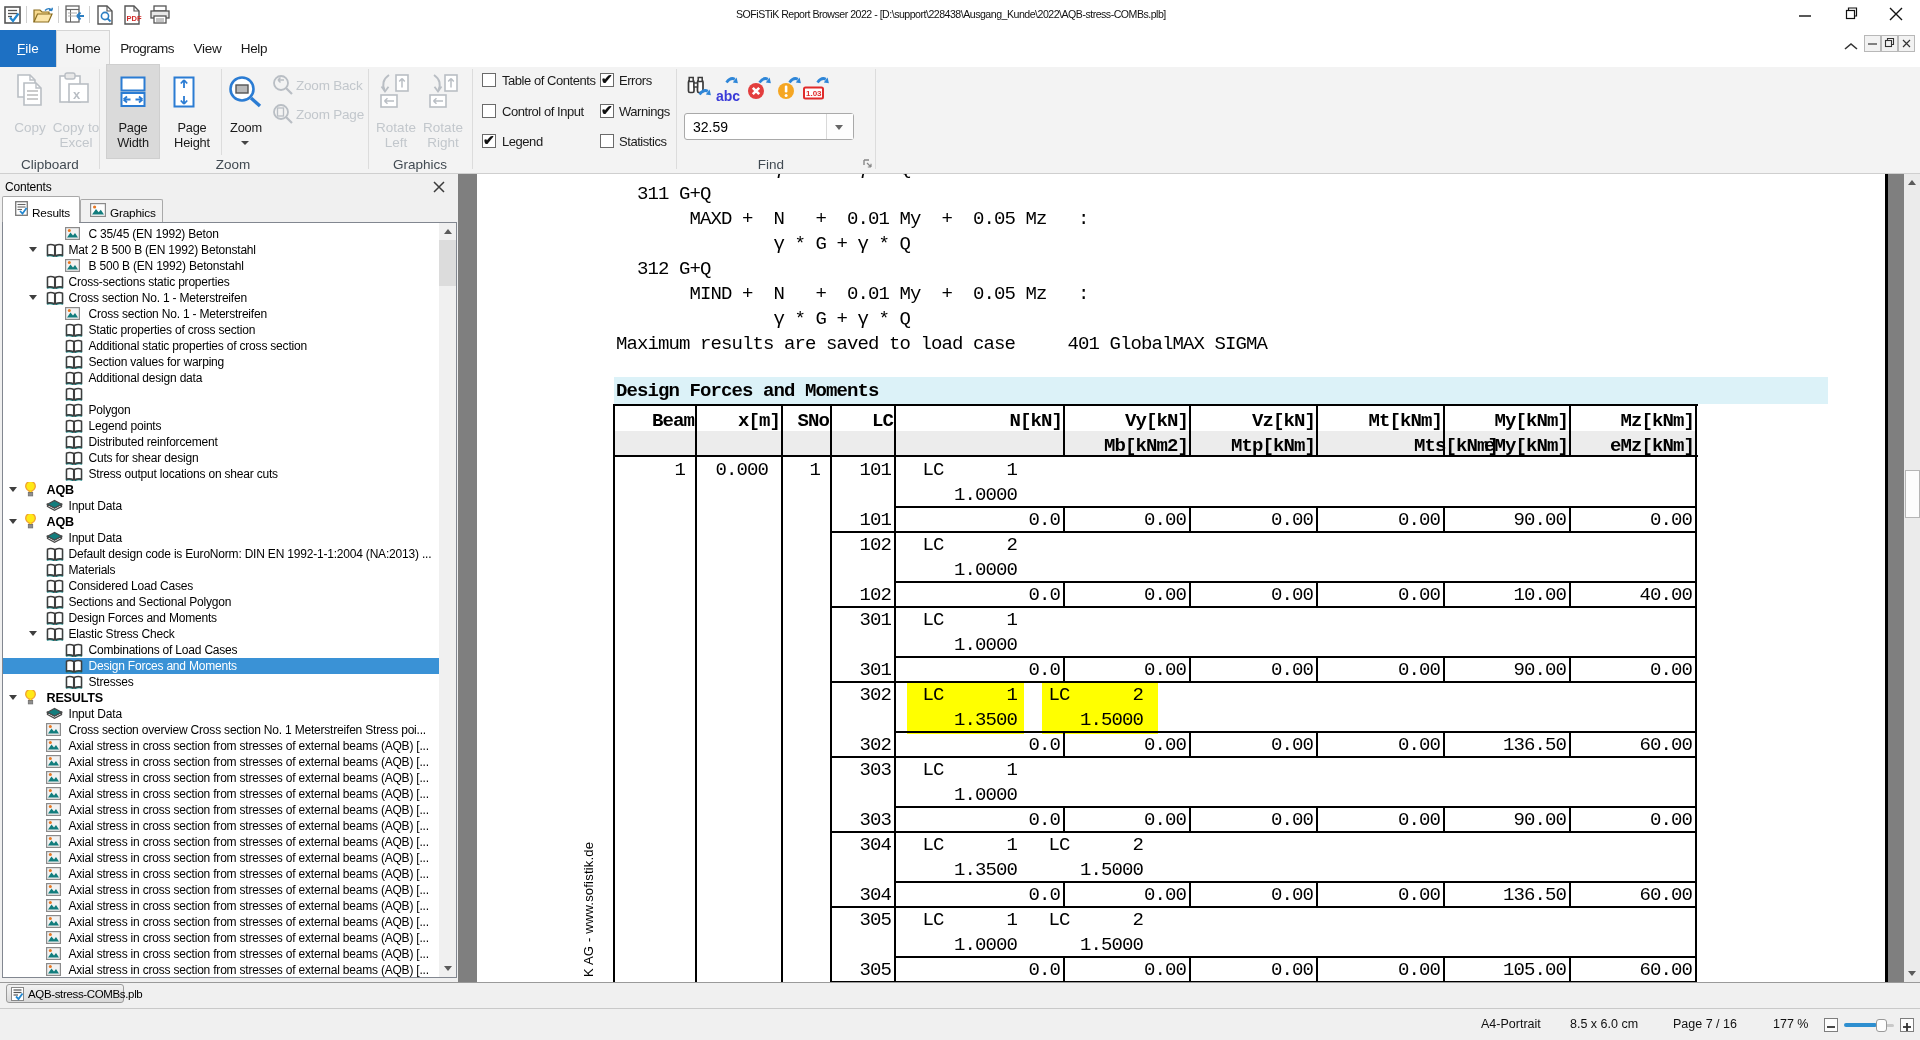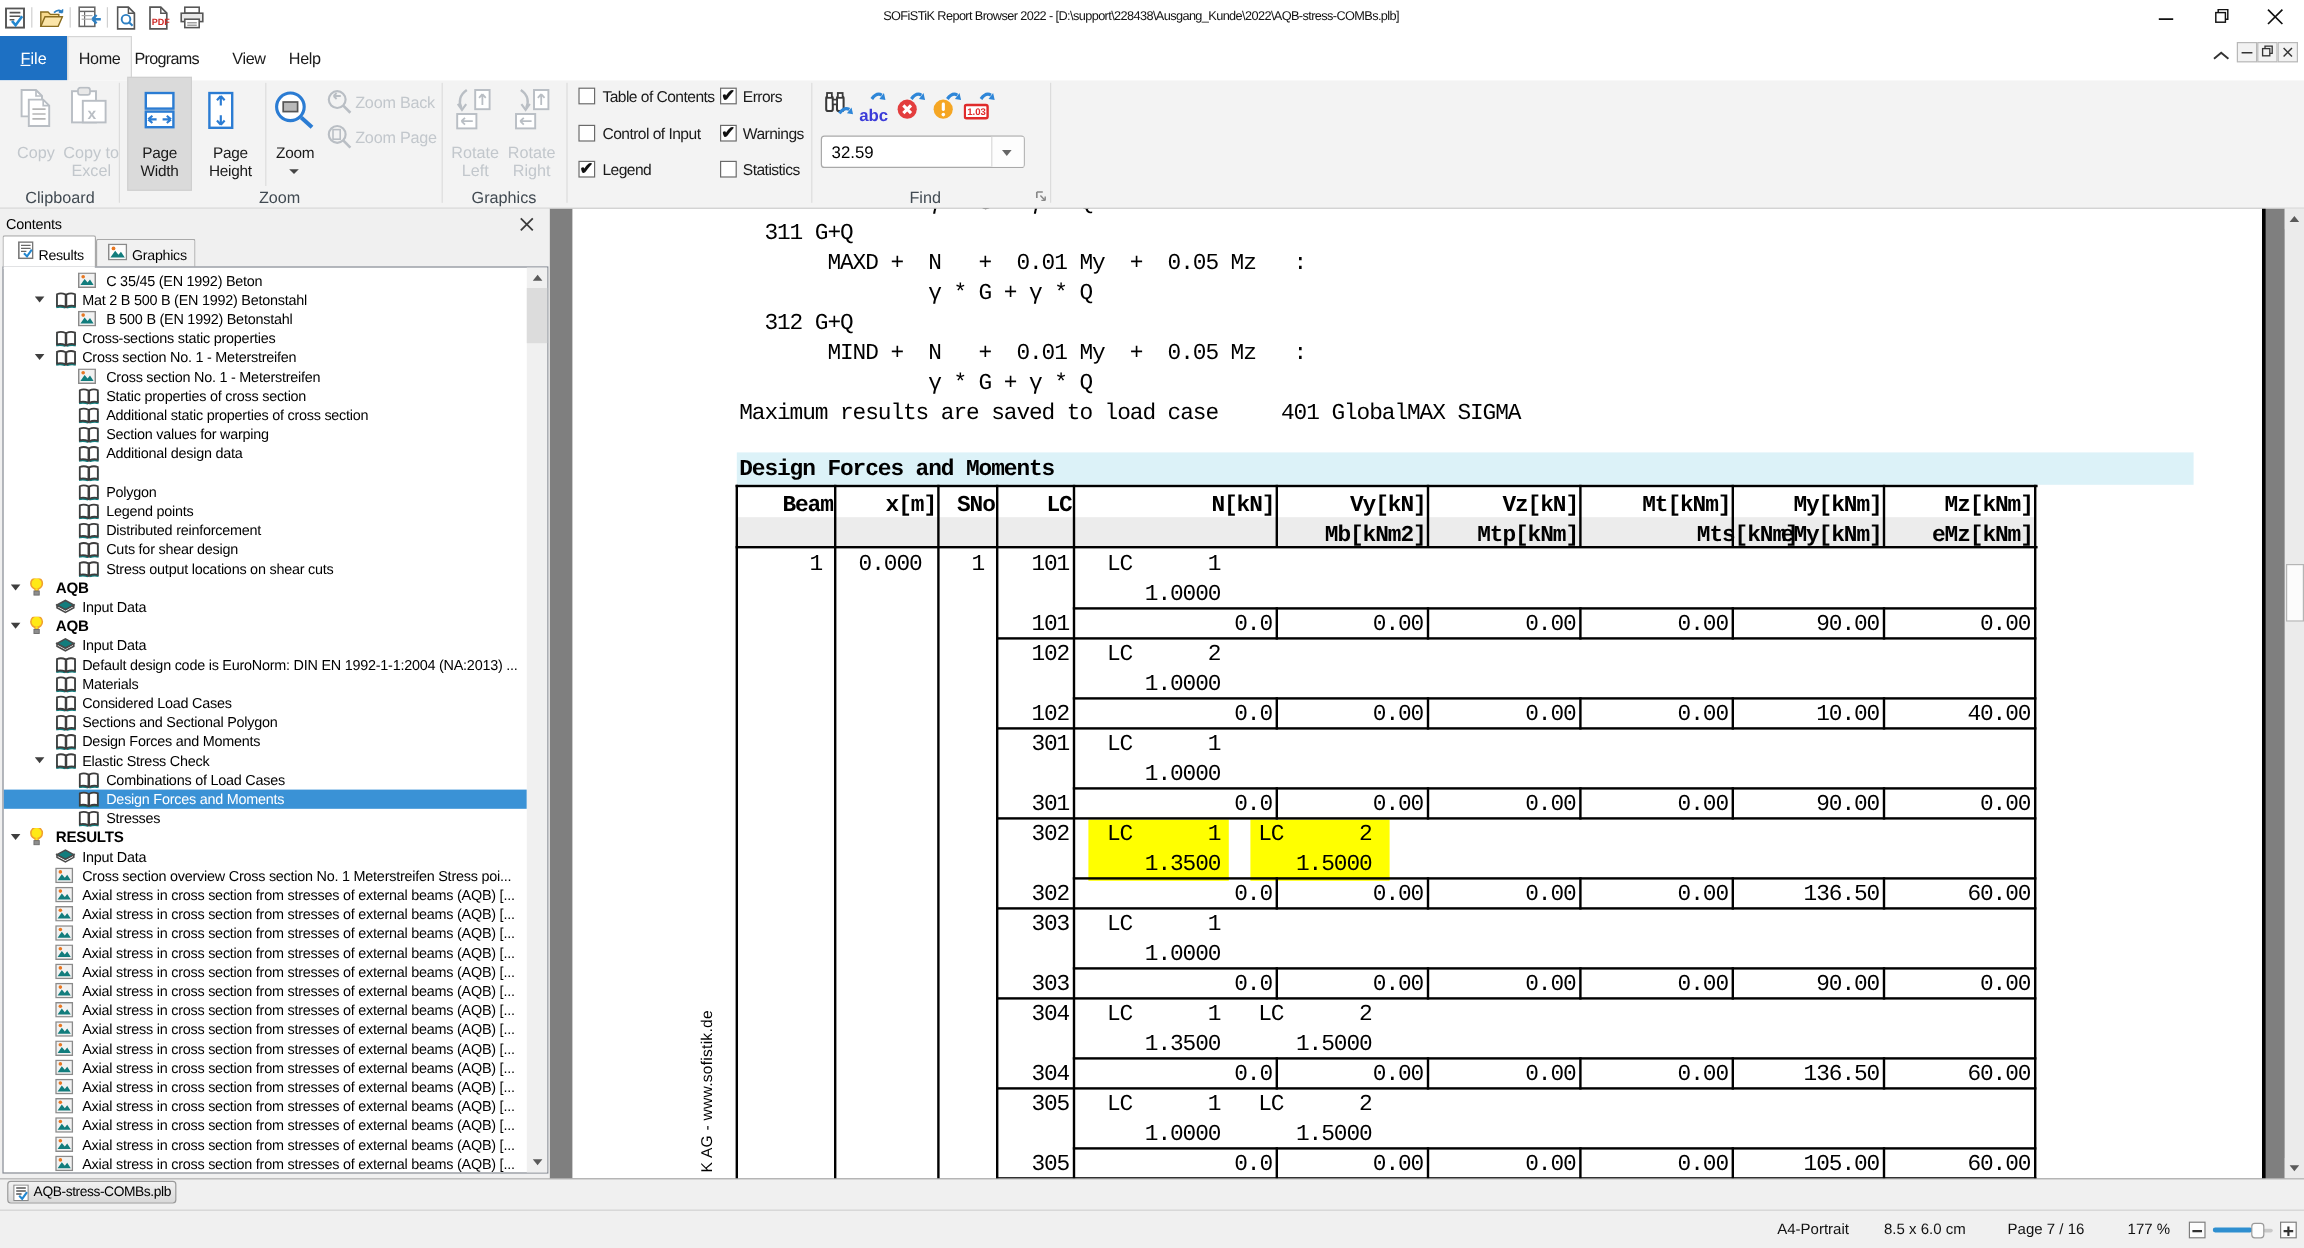--- a/index.html
+++ b/index.html
@@ -73,21 +73,21 @@
       <rect x="1" y="6" width="18" height="7" fill="#e8e8e8" stroke="#555" stroke-width="1.3"></rect>
       <rect x="4" y="11" width="12" height="7" fill="#fff" stroke="#555" stroke-width="1.3"></rect>
       <line x1="6" y1="14" x2="14" y2="14" stroke="#888" stroke-width="1"></line>
       <line x1="6" y1="16" x2="14" y2="16" stroke="#888" stroke-width="1"></line>
     </svg>
 </div>
 
 <div class="abs" style="left:0;top:30px;width:1682px;height:37px;background:#fff">
   <div class="abs" style="left:0;top:0;width:56px;height:37px;background:#1d70c3;color:#fff;font-size:13.5px;text-align:center;line-height:37px"><span style="text-decoration:underline">F</span>ile</div>
   <div class="abs" style="left:56px;top:0;width:54px;height:37px;background:#f4f4f4;border:1px solid #d5d5d5;border-bottom:none;color:#1a1a1a;font-size:13.5px;letter-spacing:-0.3px;text-align:center;line-height:36px">Home</div>
-  <div class="abs" style="left:112px;top:0;width:70px;height:37px;color:#1a1a1a;font-size:13.5px;letter-spacing:-0.6px;text-align:left;line-height:37px">Programs</div>
+  <div class="abs" style="left:112px;top:0;width:70px;height:37px;color:#1a1a1a;font-size:13.5px;letter-spacing:-0.6px;text-align:center;line-height:37px">Programs</div>
   <div class="abs" style="left:177px;top:0;width:61px;height:37px;color:#1a1a1a;font-size:13.5px;letter-spacing:-0.3px;text-align:center;line-height:37px">View</div>
   <div class="abs" style="left:226px;top:0;width:56px;height:37px;color:#1a1a1a;font-size:13.5px;letter-spacing:-0.3px;text-align:center;line-height:37px">Help</div>
   <svg class="abs" style="left:1844px;top:12px" width="14" height="10">
       <path d="M1 7 L7 2 L13 7" fill="none" stroke="#333" stroke-width="1.6"></path>
     </svg>
   <div class="abs" style="left:1864px;top:5px;width:17px;height:17px;background:#f2f2f2;border:1px solid #b8b8b8"><svg width="15" height="15">
         <line x1="3" y1="8" x2="12" y2="8" stroke="#333" stroke-width="1.2"></line>
       </svg></div>
   <div class="abs" style="left:1881px;top:5px;width:17px;height:17px;background:#f2f2f2;border:1px solid #b8b8b8"><svg width="15" height="15">
         <rect x="3.5" y="4.5" width="6" height="6" fill="none" stroke="#333" stroke-width="1.1"></rect>
@@ -870,21 +870,21 @@
       </div>
     <div class="abs" style="left:436px;top:737px;width:17px;height:17px">
         <div style="position:absolute;left:4.5px;top:6px;width:0;height:0;border-left:4px solid transparent;border-right:4px solid transparent;border-top:5px solid #5a5a5a"></div>
       </div>
     <div class="abs" style="left:436px;top:17px;width:17px;height:46px;background:#dcdcdc"></div>
   </div>
 </div>
 <div class="abs" style="left:0;top:982px;width:1920px;height:1px;background:#9a9a9a"></div>
 
 <div class="abs" style="left:0;top:983px;width:1920px;height:25px;background:#f0f0f0">
-  <div class="abs" style="left:6px;top:1px;width:141px;height:19px;background:linear-gradient(#f2f2f2,#d9d9d9);border:1px solid #9a9a9a;border-radius:3px">
+  <div class="abs" style="left:6px;top:1px;width:118px;height:19px;background:linear-gradient(#f2f2f2,#d9d9d9);border:1px solid #9a9a9a;border-radius:3px">
     <svg class="abs" style="left:4px;top:2px" width="13" height="14">
         <rect x="0.5" y="0.5" width="12" height="13" fill="#fff" stroke="#888"></rect>
         <line x1="2.5" y1="3" x2="10.5" y2="3" stroke="#555" stroke-width="1.2"></line>
         <line x1="2.5" y1="5.5" x2="10.5" y2="5.5" stroke="#555" stroke-width="1.2"></line>
         <line x1="2.5" y1="8" x2="7" y2="8" stroke="#555" stroke-width="1.2"></line>
         <path d="M5 9.5 L7.5 12 L11.5 6.5" fill="none" stroke="#2287d0" stroke-width="1.8"></path>
       </svg>
     <div class="abs" style="left:21px;top:3px;font-size:11.5px;letter-spacing:-0.35px;color:#000;white-space:nowrap">AQB-stress-COMBs.plb</div>
   </div>
 </div>

